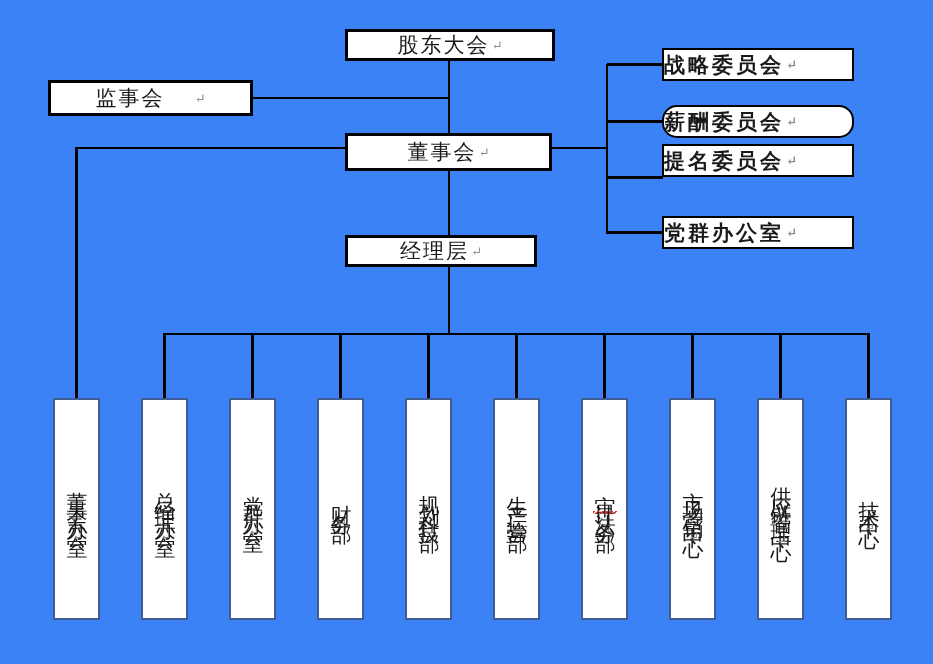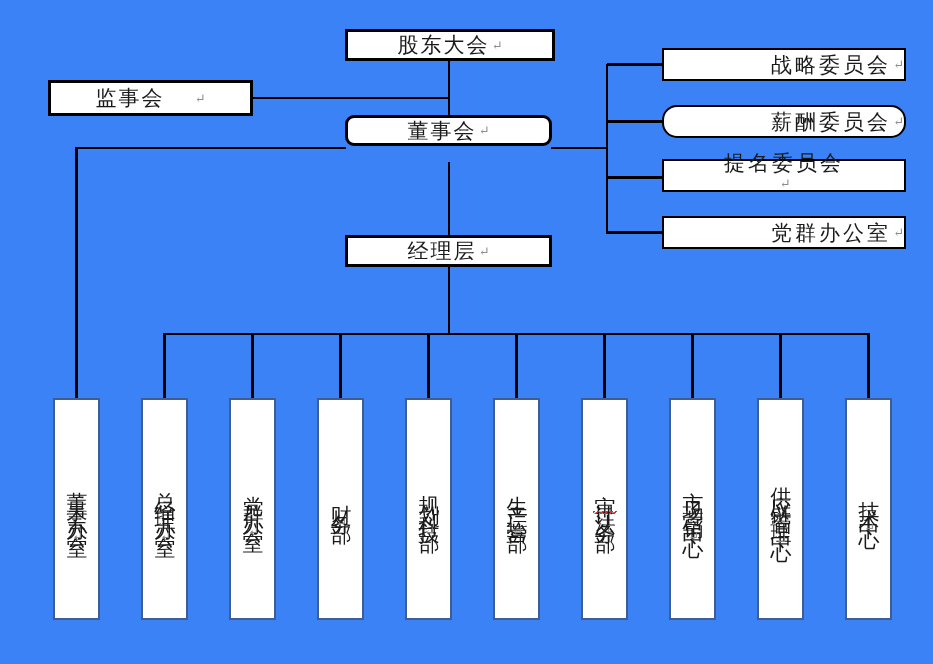--- a/index.html
+++ b/index.html
@@ -19,26 +19,27 @@
   .hbox{
     position:absolute;
     border:3px solid #000000;
     background:#ffffff;
     display:flex;align-items:center;justify-content:center;
     font-size:21px;letter-spacing:2px;
     white-space:nowrap;
   }
   .cbox{
     position:absolute;
-    left:662px;width:244px;height:33px;
+    left:662px;width:192px;height:33px;
     border:2.5px solid #000000;
     background:#ffffff;
-    display:flex;align-items:center;justify-content:flex-end;
+    display:flex;align-items:center;justify-content:flex-start;
     font-size:21px;letter-spacing:3px;
     white-space:nowrap;
+    font-weight:bold;
   }
   .pmark{
     font-size:13px;
     color:#8c8c8c;
     letter-spacing:0;
     margin-left:2px;
     line-height:1;
   }
   .vbox{
     position:absolute;
@@ -101,39 +102,39 @@
   <div class="hbox" style="left:345px;top:29px;width:210px;height:32px;">
     <span>股东大会</span>
       <span class="pmark">↵</span>
   </div>
 
   <div class="hbox" style="left:48px;top:80px;width:205px;height:36px;gap:28px;">
     <span>监事会</span>
       <span class="pmark">↵</span>
   </div>
 
-  <div class="hbox" style="left:345px;top:115px;width:207px;height:31px;border-radius:9px;">
+  <div class="hbox" style="left:345px;top:133px;width:207px;height:38px;">
     <span>董事会</span>
       <span class="pmark">↵</span>
   </div>
 
-  <div class="hbox" style="left:345px;top:235px;width:207px;height:32px;">
+  <div class="hbox" style="left:345px;top:235px;width:192px;height:32px;">
     <span>经理层</span>
       <span class="pmark">↵</span>
   </div>
 
   <div class="cbox" style="top:48px;">
     <span>战略委员会</span>
       <span class="pmark">↵</span>
   </div>
   <div class="cbox" style="top:105px;border-radius:15px;">
     <span>薪酬委员会</span>
       <span class="pmark">↵</span>
   </div>
-  <div class="cbox" style="top:159px;flex-direction:column;">
+  <div class="cbox" style="top:144px;">
     <span>提名委员会</span>
       <span class="pmark">↵</span>
   </div>
   <div class="cbox" style="top:216px;">
     <span>党群办公室</span>
       <span class="pmark">↵</span>
   </div>
 
   <div class="vbox" style="left:53px;">
     <div class="vtext"><span>董事会办公室</span><span class="pmark">↵</span></div>

